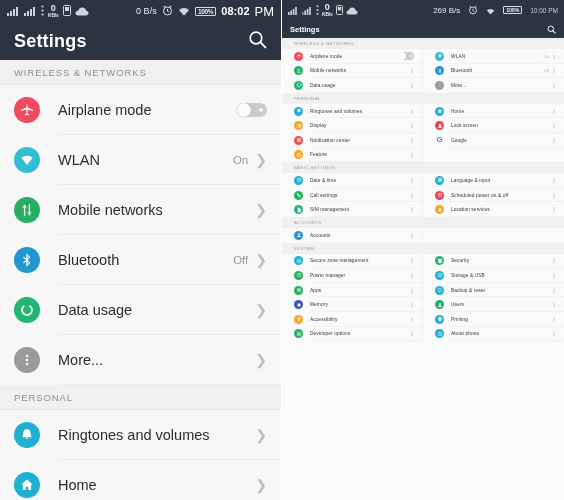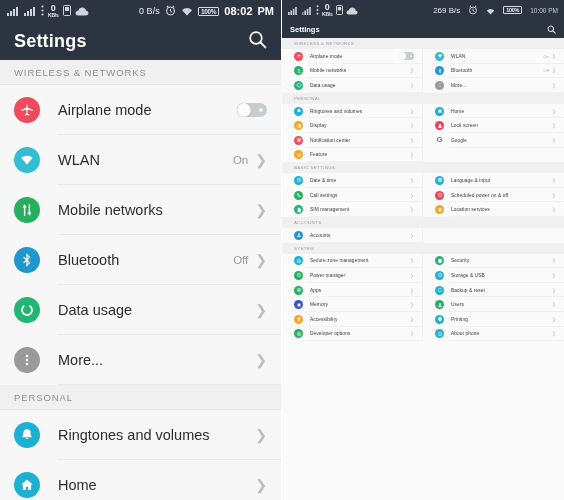--- a/index.html
+++ b/index.html
@@ -23,21 +23,21 @@
     height: 22px;
     background: #2b3440;
     display: flex; align-items: center;
     padding: 0 7px;
     color: #e8eaec;
   }
   .sb-left { display: flex; align-items: center; gap: 4px; flex: 1; }
   .sb-right { display: flex; align-items: center; gap: 5px; margin-left: 20px; }
   .sb-text { font-size: 9px; letter-spacing: .1px; color: #eceef0; }
   .sb-clock { font-size: 11px; font-weight: bold; color: #ffffff; }
-  .sb-ampm { font-size: 11px; font-weight: bold; color: #ffffff; }
+  .sb-ampm { font-size: 13px; font-weight: normal; color: #ffffff; }
   .kbs { display: flex; flex-direction: column; align-items: center; line-height: 1; }
   .kbs .n { font-size: 9px; font-weight: bold; }
   .kbs .u { font-size: 5px; font-weight: bold; letter-spacing: -.2px; }
   .batt-pct {
     border: 1px solid #d8dbde; border-radius: 1px;
     font-size: 6.5px; font-weight: bold; padding: 0 2px 0 2px;
     letter-spacing: -.3px;
   }
 
   .action-bar {

